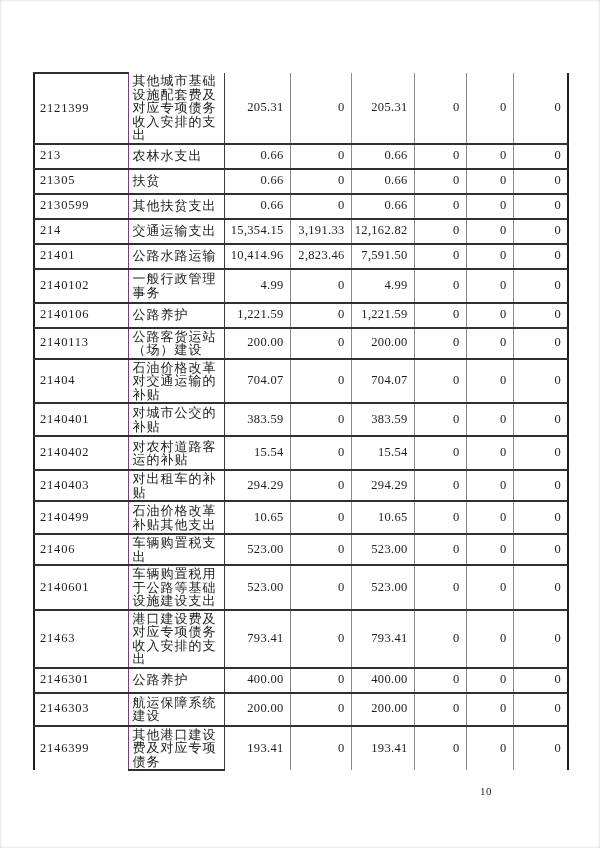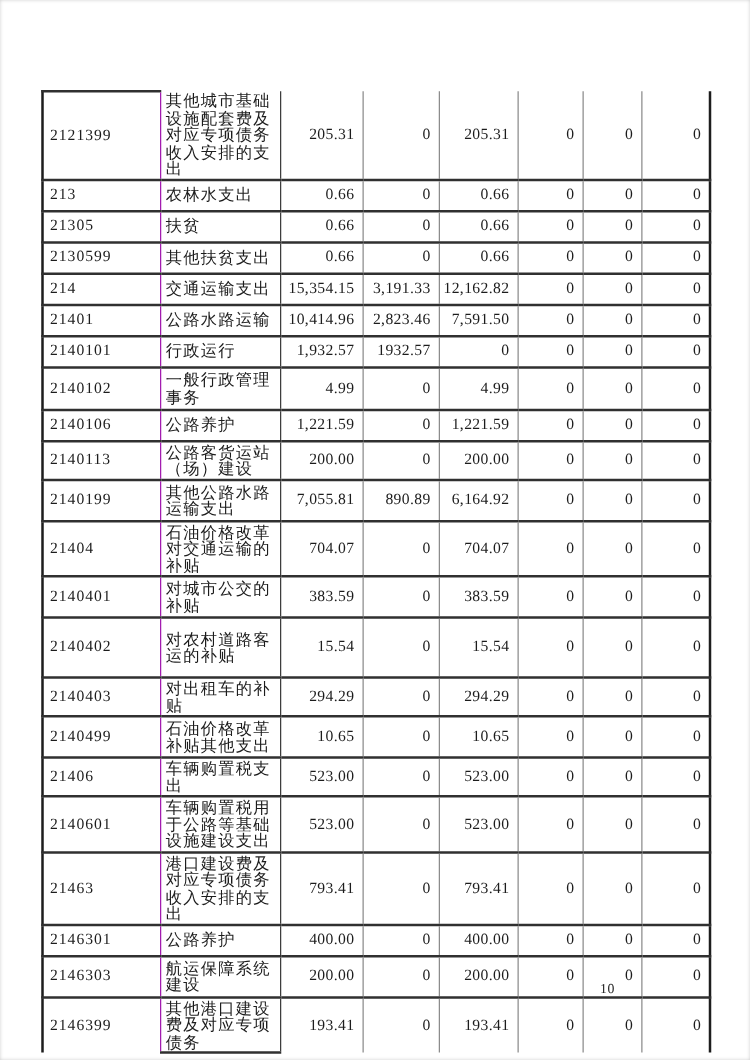--- a/index.html
+++ b/index.html
@@ -141,30 +141,20 @@
         <tr style="height: 25px;">
           <td class="code">21401</td>
           <td class="name">公路水路运输</td>
           <td class="val">10,414.96</td>
           <td class="val">2,823.46</td>
           <td class="val">7,591.50</td>
           <td class="val">0</td>
           <td class="val">0</td>
           <td class="val">0</td>
         </tr>
-        <tr style="height: 25px;">
-          <td class="code">2140101</td>
-          <td class="name">行政运行</td>
-          <td class="val">1,932.57</td>
-          <td class="val">1932.57</td>
-          <td class="val">0</td>
-          <td class="val">0</td>
-          <td class="val">0</td>
-          <td class="val">0</td>
-        </tr>
         <tr style="height: 34px; border-radius: 11px;">
           <td class="code">2140102</td>
           <td class="name">一般行政管理事务</td>
           <td class="val">4.99</td>
           <td class="val">0</td>
           <td class="val">4.99</td>
           <td class="val">0</td>
           <td class="val">0</td>
           <td class="val">0</td>
         </tr>
@@ -182,50 +172,40 @@
           <td class="code">2140113</td>
           <td class="name">公路客货运站（场）建设</td>
           <td class="val">200.00</td>
           <td class="val">0</td>
           <td class="val">200.00</td>
           <td class="val">0</td>
           <td class="val">0</td>
           <td class="val">0</td>
         </tr>
         <tr style="height: 33px;">
-          <td class="code">2140199</td>
-          <td class="name">其他公路水路运输支出</td>
-          <td class="val">7,055.81</td>
-          <td class="val">890.89</td>
-          <td class="val">6,164.92</td>
-          <td class="val">0</td>
-          <td class="val">0</td>
-          <td class="val">0</td>
-        </tr>
-        <tr style="height: 33px;">
           <td class="code">21404</td>
           <td class="name">石油价格改革对交通运输的补贴</td>
           <td class="val">704.07</td>
           <td class="val">0</td>
           <td class="val">704.07</td>
           <td class="val">0</td>
           <td class="val">0</td>
           <td class="val">0</td>
         </tr>
         <tr style="height: 33px;">
           <td class="code">2140401</td>
           <td class="name">对城市公交的补贴</td>
           <td class="val">383.59</td>
           <td class="val">0</td>
           <td class="val">383.59</td>
           <td class="val">0</td>
           <td class="val">0</td>
           <td class="val">0</td>
         </tr>
-        <tr style="height: 48px;">
+        <tr style="height: 34px;">
           <td class="code">2140402</td>
           <td class="name">对农村道路客运的补贴</td>
           <td class="val">15.54</td>
           <td class="val">0</td>
           <td class="val">15.54</td>
           <td class="val">0</td>
           <td class="val">0</td>
           <td class="val">0</td>
         </tr>
         <tr style="height: 25px; border-radius: 13px;">

